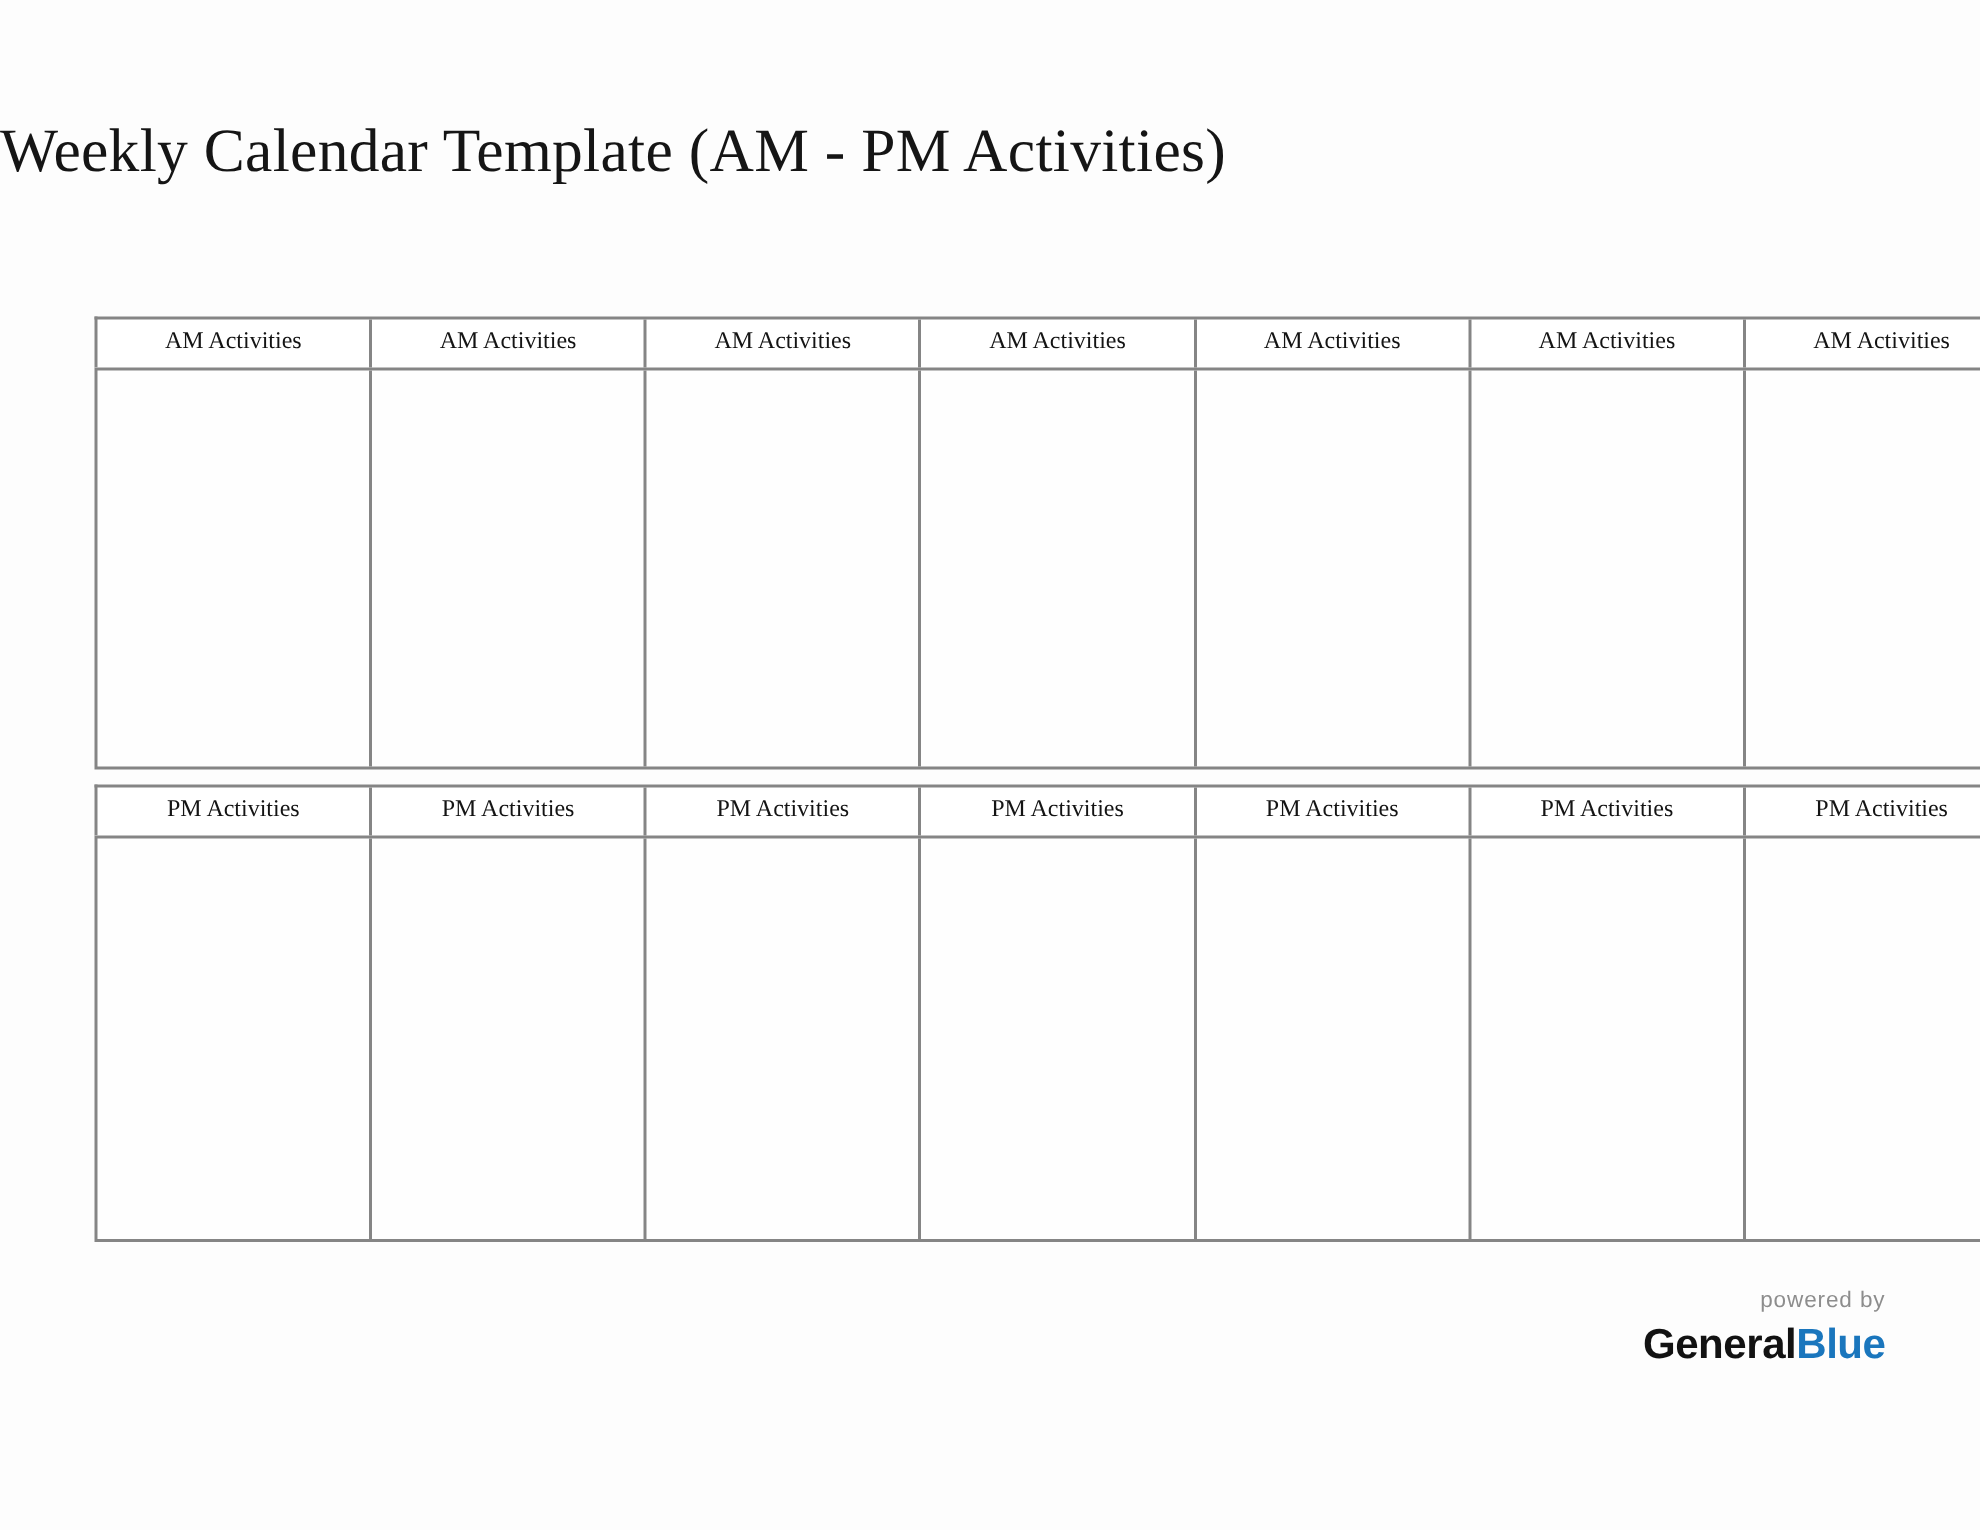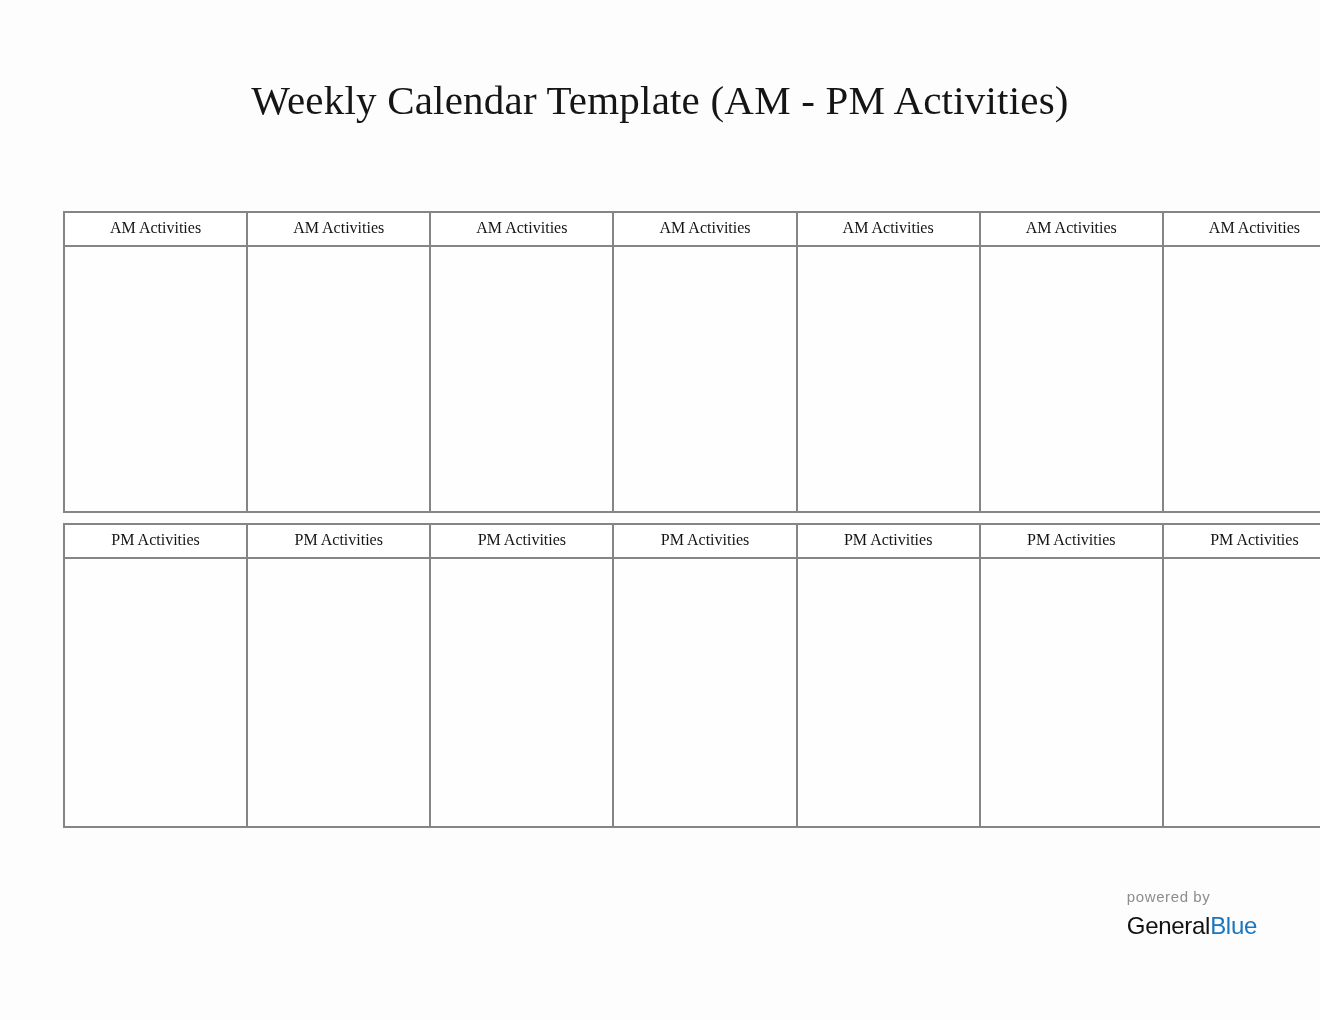--- a/index.html
+++ b/index.html
@@ -23,21 +23,21 @@
     width: 1320px;
     height: 1020px;
   }
 
   
   .title {
     position: absolute;
     left: 0;
     top: 76px;
     width: 1320px;
-    text-align: center;
+    text-align: left;
     font-family: "Liberation Serif", serif;
     font-size: 41px;
     font-weight: 400;
     letter-spacing: 0.2px;
     color: #151515;
     white-space: nowrap;
   }
 
   
   .day-header-row {
@@ -115,34 +115,34 @@
     border-right: 2px solid #858585;
   }
   .body-cell:last-child {
     border-right: none;
   }
 
   
   .footer-logo {
     position: absolute;
     right: 63px;
-    top: 888px;
-    text-align: left;
+    top: 858px;
+    text-align: right;
     font-family: "Liberation Sans", sans-serif;
   }
   .powered-by {
     font-size: 15px;
     color: #8d8d8d;
     letter-spacing: 0.6px;
     line-height: 18px;
     margin-bottom: 2px;
   }
   .brand {
-    font-size: 24px;
-    font-weight: 400;
+    font-size: 28px;
+    font-weight: 700;
     line-height: 36px;
     letter-spacing: -0.3px;
     white-space: nowrap;
   }
   .brand .brand-general { color: #121212; }
   .brand .brand-blue { color: #1a76bd; }
 </style>
 </head>
 <body>
 

